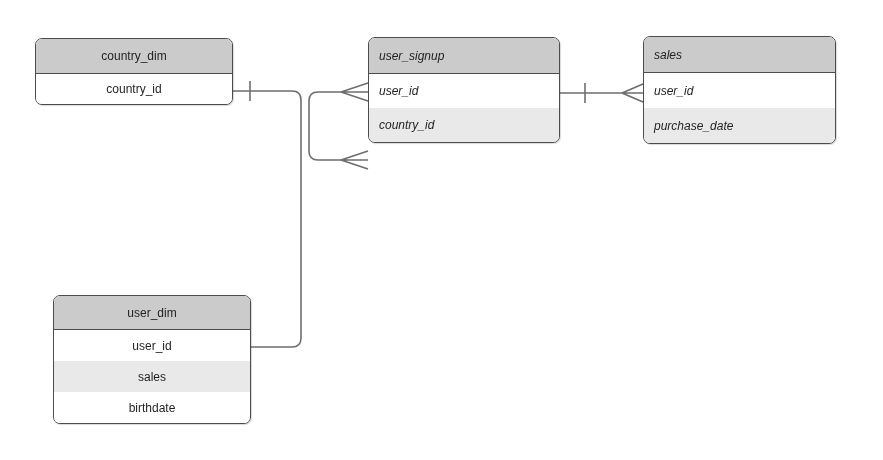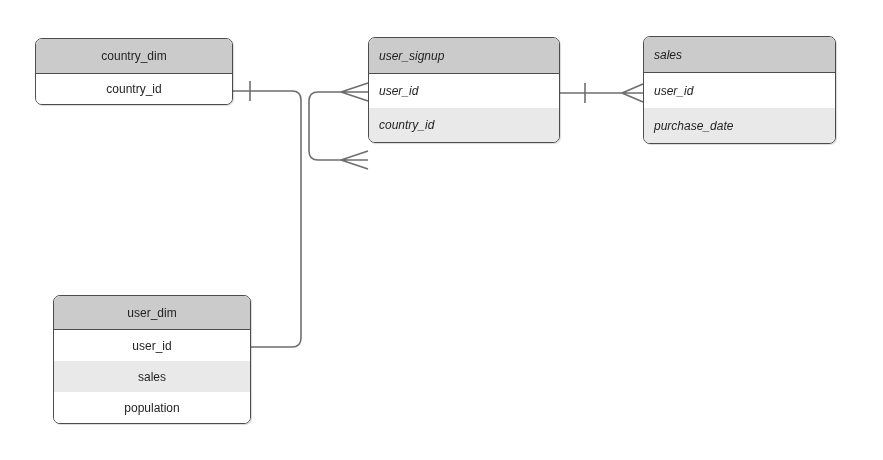--- a/index.html
+++ b/index.html
@@ -114,17 +114,17 @@
         <div class="row">user_id</div>
         <div class="row">purchase_date</div>
       </div>
   </div>
 
   <div class="tbl t-user-dim">
     <div class="hdr">user_dim</div>
     <div class="rows">
         <div class="row">user_id</div>
         <div class="row">sales</div>
-        <div class="row">population</div>
+        <div class="row">birthdate</div>
       </div>
   </div>
 
 </div>
 
 </body></html>

